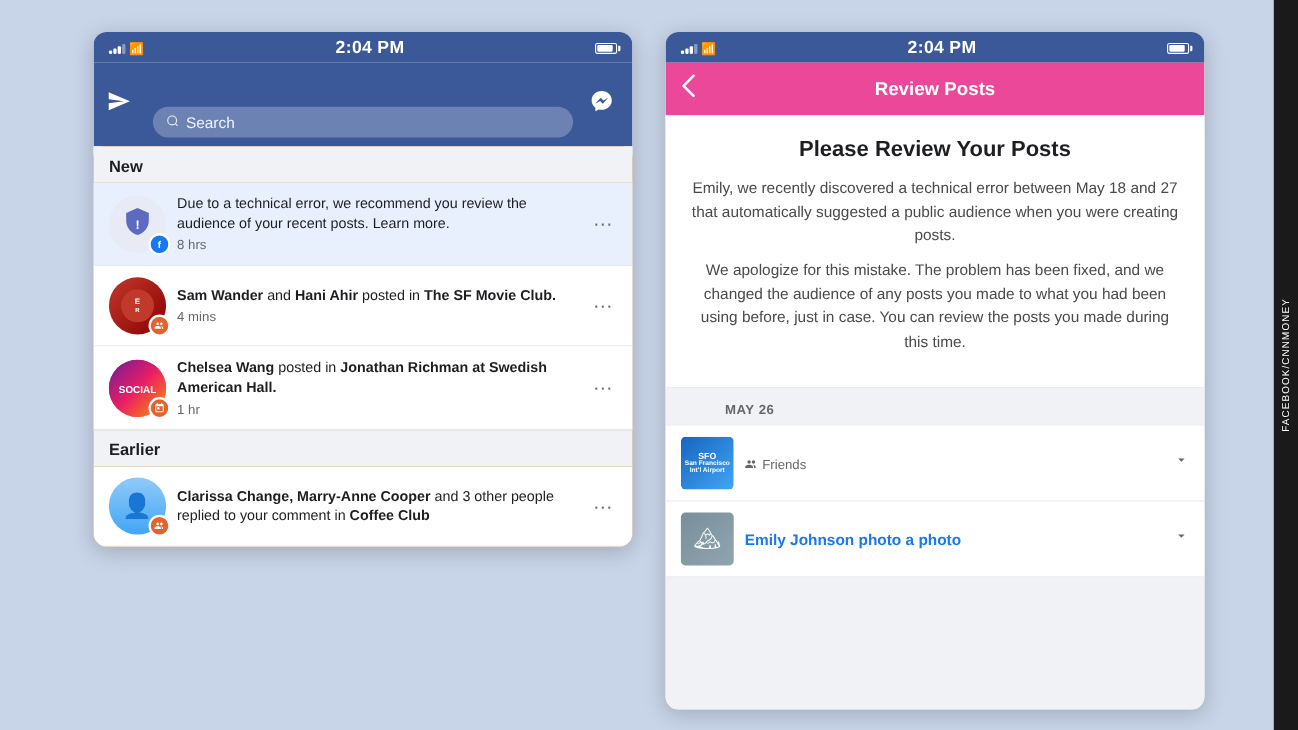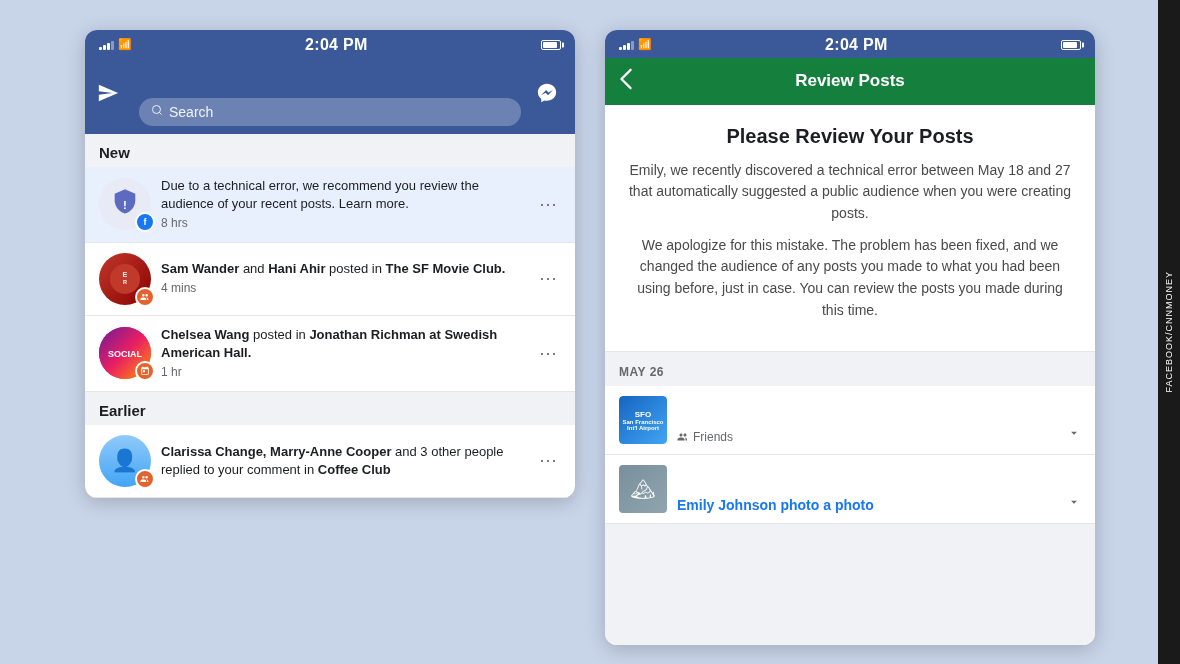--- a/index.html
+++ b/index.html
@@ -164,21 +164,21 @@
     .messenger-icon {
       color: #fff;
       font-size: 20px;
       width: 32px;
       text-align: center;
       flex-shrink: 0;
     }
 
     
     .nav-bar-2 {
-      background: #15803d;
+      background: #ec4899;
       padding: 10px 14px;
       display: flex;
       align-items: center;
       gap: 12px;
     }
     .back-arrow {
       color: #fff;
       font-size: 20px;
       width: 24px;
     }
@@ -336,36 +336,37 @@
     .review-body {
       font-size: 14px;
       color: #4a4a4a;
       line-height: 1.55;
       margin-bottom: 10px;
     }
 
     .date-section {
       padding: 10px 14px 6px;
       background: #f0f2f5;
+      margin-left: 40px;
     }
     .date-label {
       font-size: 12px;
       font-weight: 700;
       color: #65676b;
       letter-spacing: 0.5px;
     }
 
     .post-card {
       background: #fff;
       margin: 0;
       border-bottom: 0.5px solid #e4e6ea;
     }
     .post-card-inner {
       display: flex;
-      align-items: flex-end;
+      align-items: center;
       padding: 10px 14px;
       gap: 10px;
     }
     .post-thumb {
       width: 48px;
       height: 48px;
       border-radius: 4px;
       flex-shrink: 0;
       overflow: hidden;
     }

